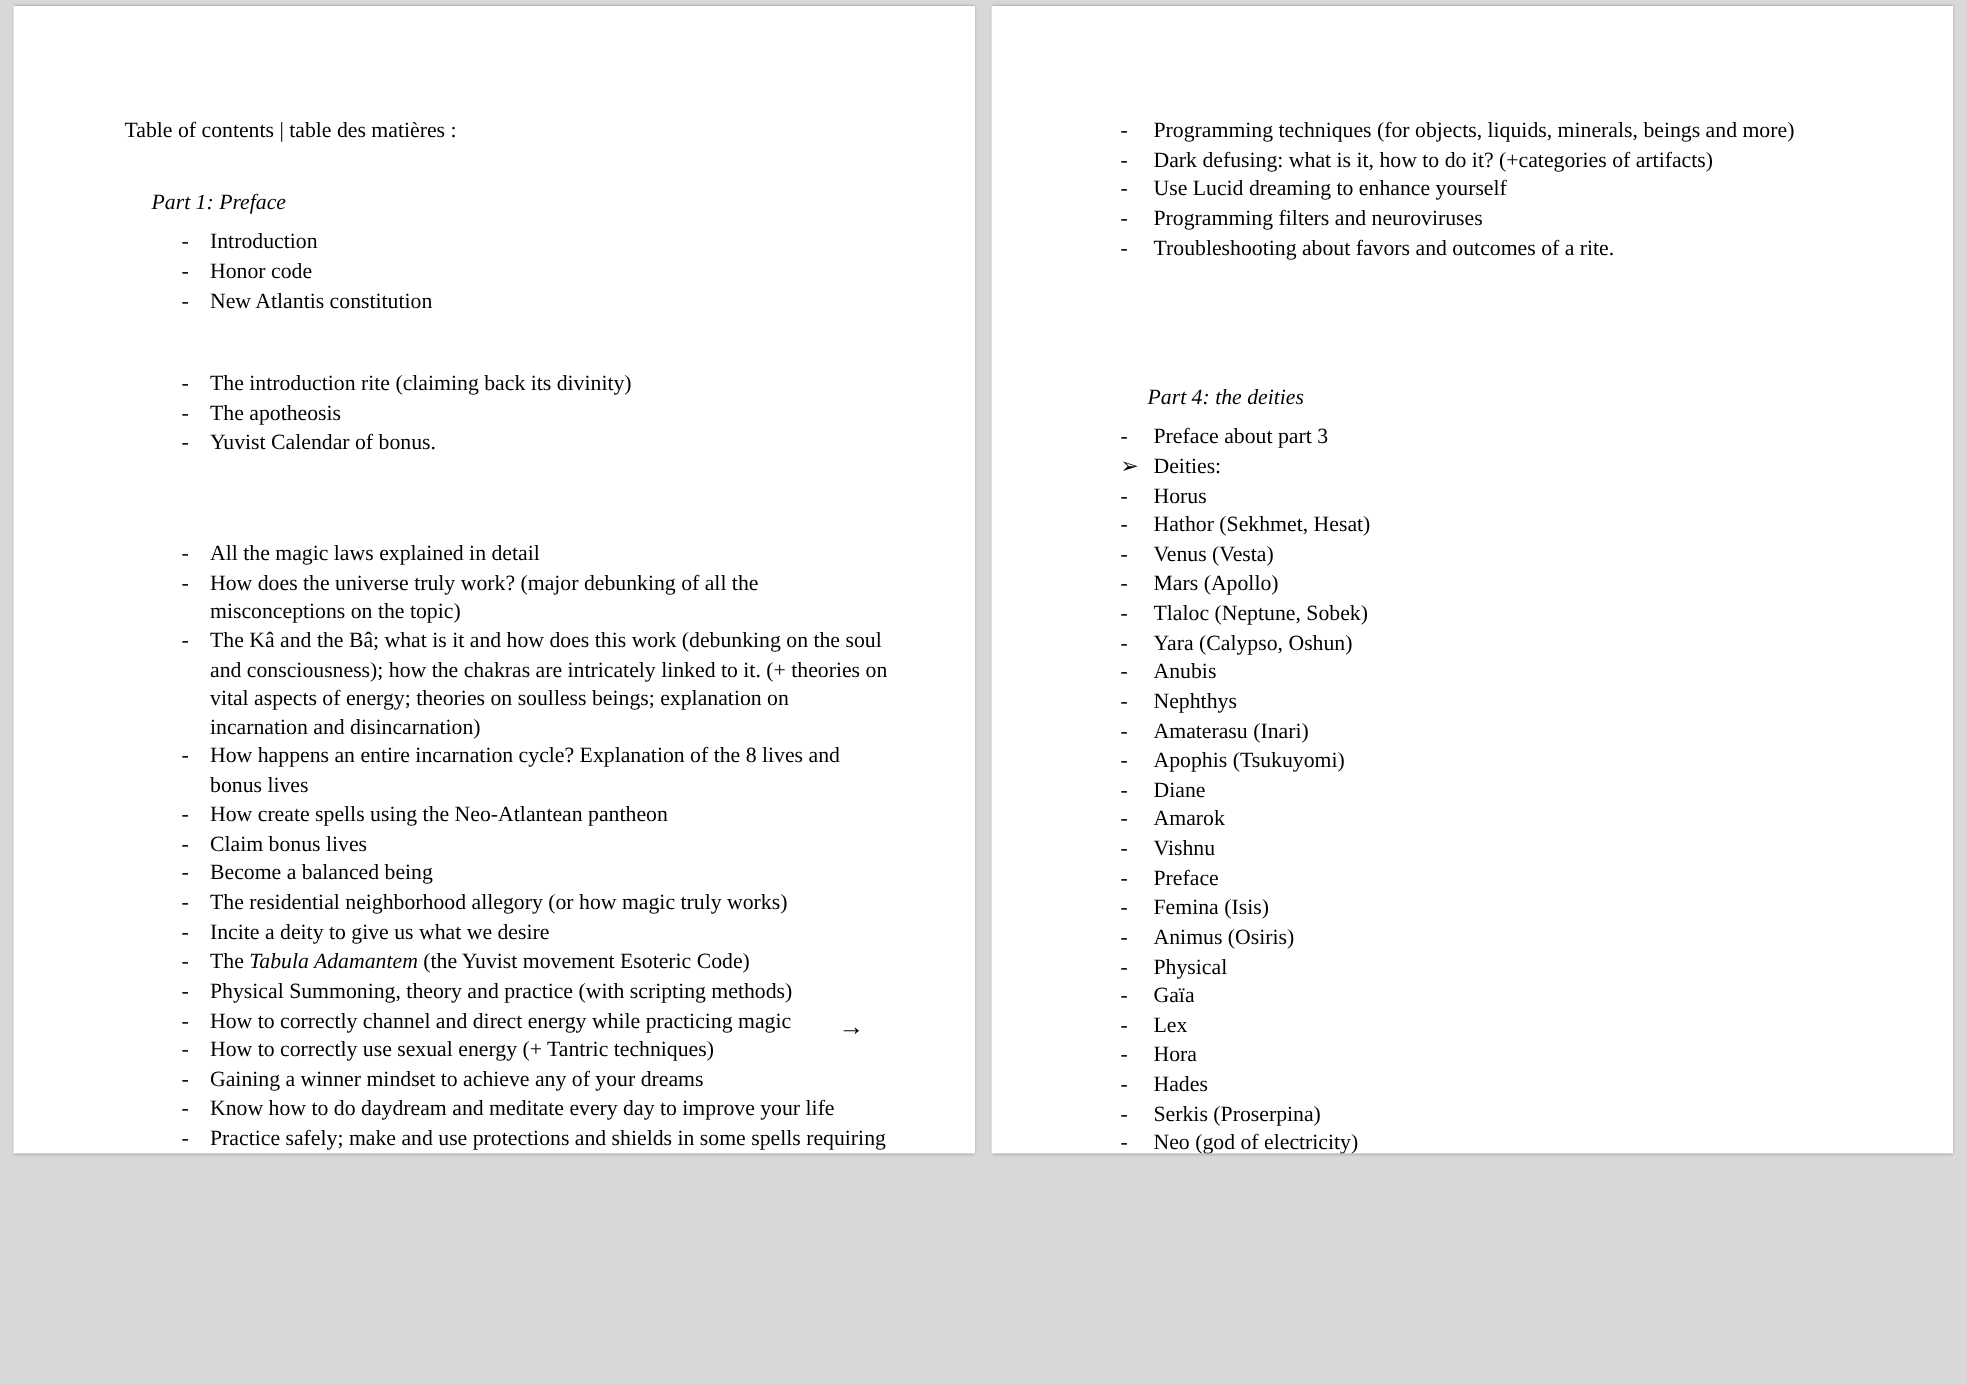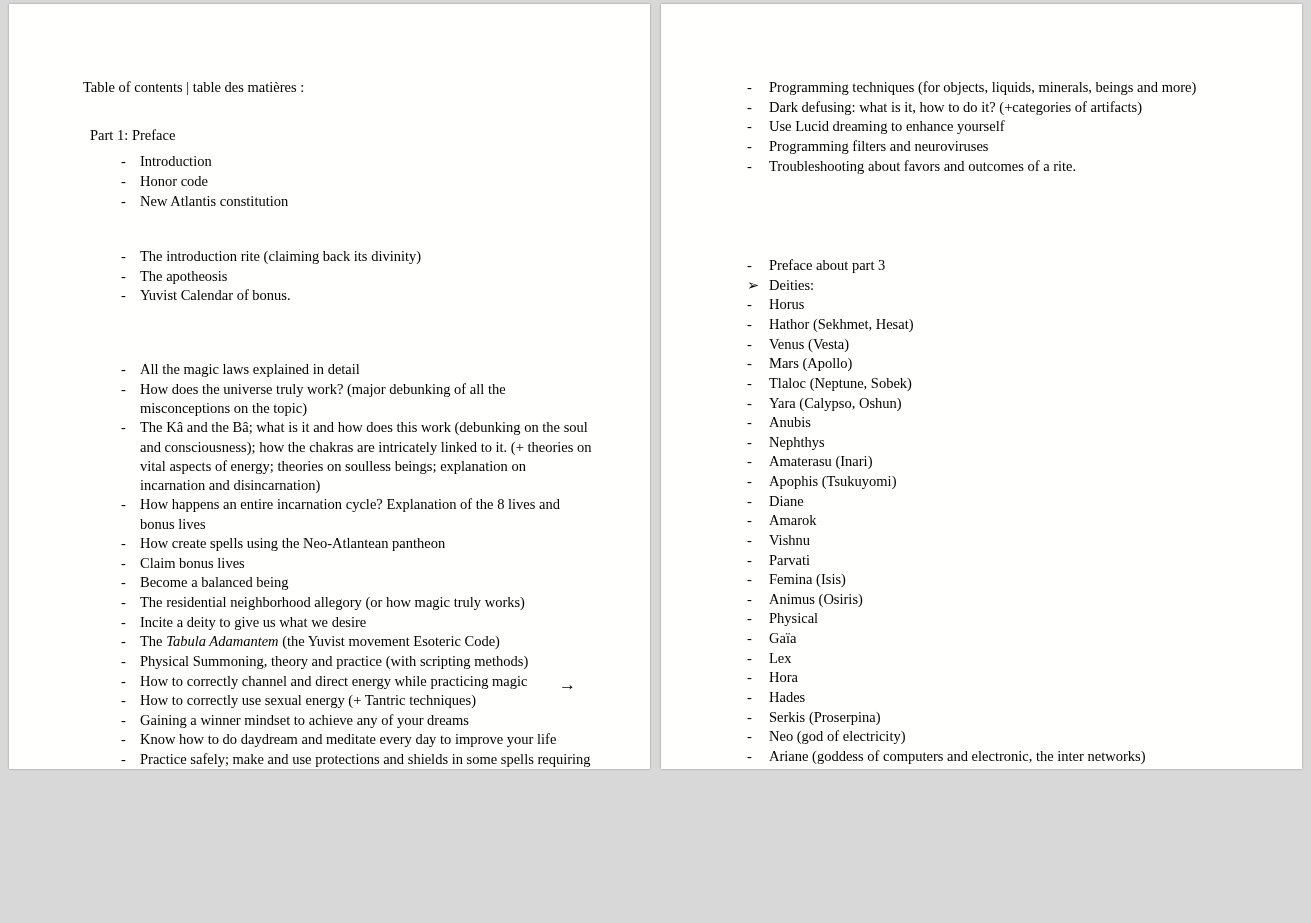--- a/index.html
+++ b/index.html
@@ -34,21 +34,22 @@
     padding: 74px 60px 0 86px;
   }
   .toc-heading {
     font-size: 14.5px;
     line-height: 1.25;
     margin: 0 0 30px 0;
   }
   .part-title {
     font-size: 14.5px;
     line-height: 1.25;
-    margin: 0 0 8px 7px;
+    margin: 0 0 8px 18px;
+    font-style: italic;
   }
   .gap-lg { height: 36px; }
   .gap-md { height: 26px; }
   .gap-xl { height: 54px; }
   ul.items {
     list-style: none;
     margin: 0 0 0 0;
     padding: 0;
   }
   ul.items.indented { padding-left: 38px; }
@@ -212,20 +213,21 @@
             <span class="txt">Programming filters and neuroviruses</span>
           </li>
           <li>
             <span class="bullet">-</span>
             <span class="txt">Troubleshooting about favors and outcomes of a rite.</span>
           </li>
         </ul>
 
       <div class="gap-xl"></div>
       <div class="gap-md"></div>
+      <div class="part-title">Part 4: the deities</div>
       <ul class="items" id="r-sec">
           <li>
             <span class="bullet">-</span>
             <span class="txt">Preface about part 3</span>
           </li>
           <li>
             <span class="bullet">➢</span>
             <span class="txt">Deities:</span>
           </li>
           <li>
@@ -275,21 +277,21 @@
           <li>
             <span class="bullet">-</span>
             <span class="txt">Amarok</span>
           </li>
           <li>
             <span class="bullet">-</span>
             <span class="txt">Vishnu</span>
           </li>
           <li>
             <span class="bullet">-</span>
-            <span class="txt">Parvati</span>
+            <span class="txt">Preface</span>
           </li>
           <li>
             <span class="bullet">-</span>
             <span class="txt">Femina (Isis)</span>
           </li>
           <li>
             <span class="bullet">-</span>
             <span class="txt">Animus (Osiris)</span>
           </li>
           <li>

